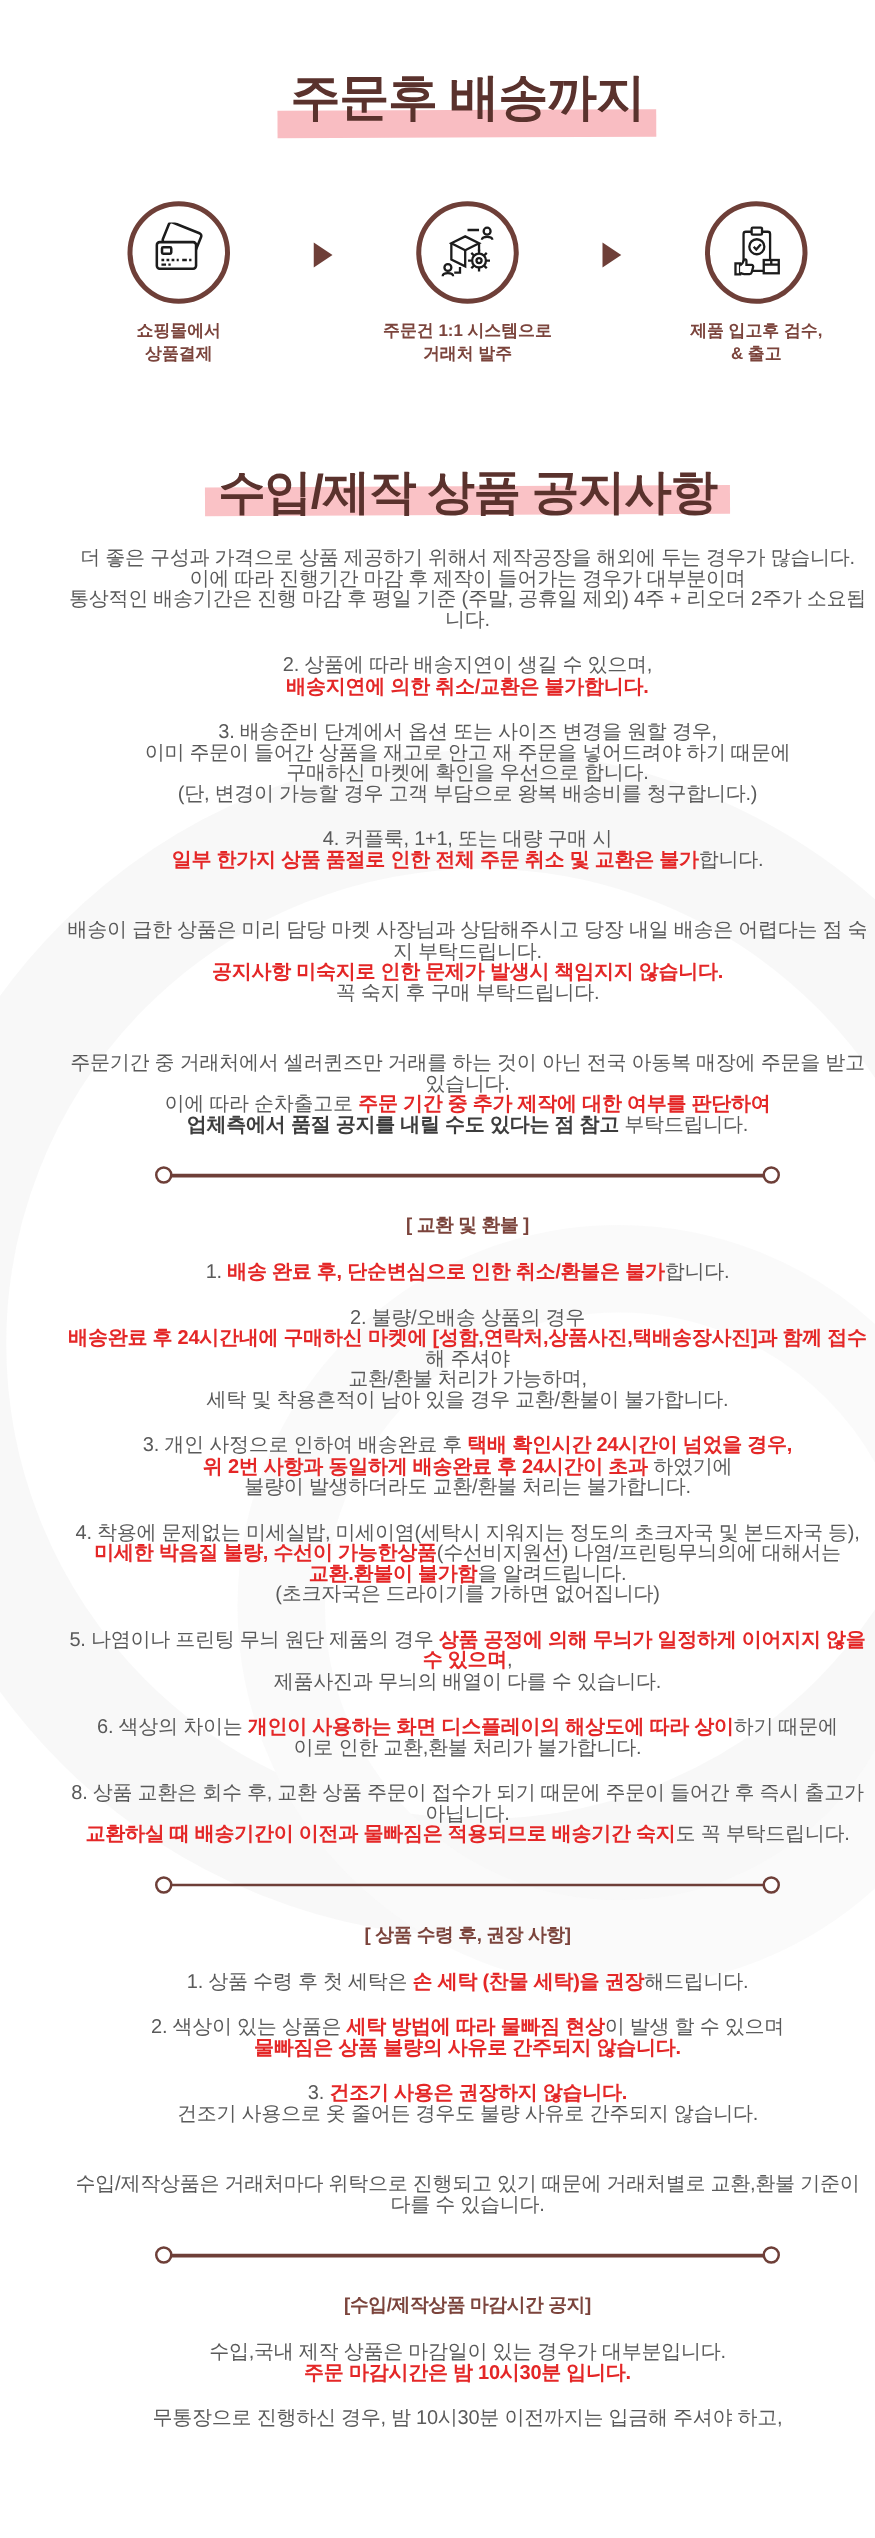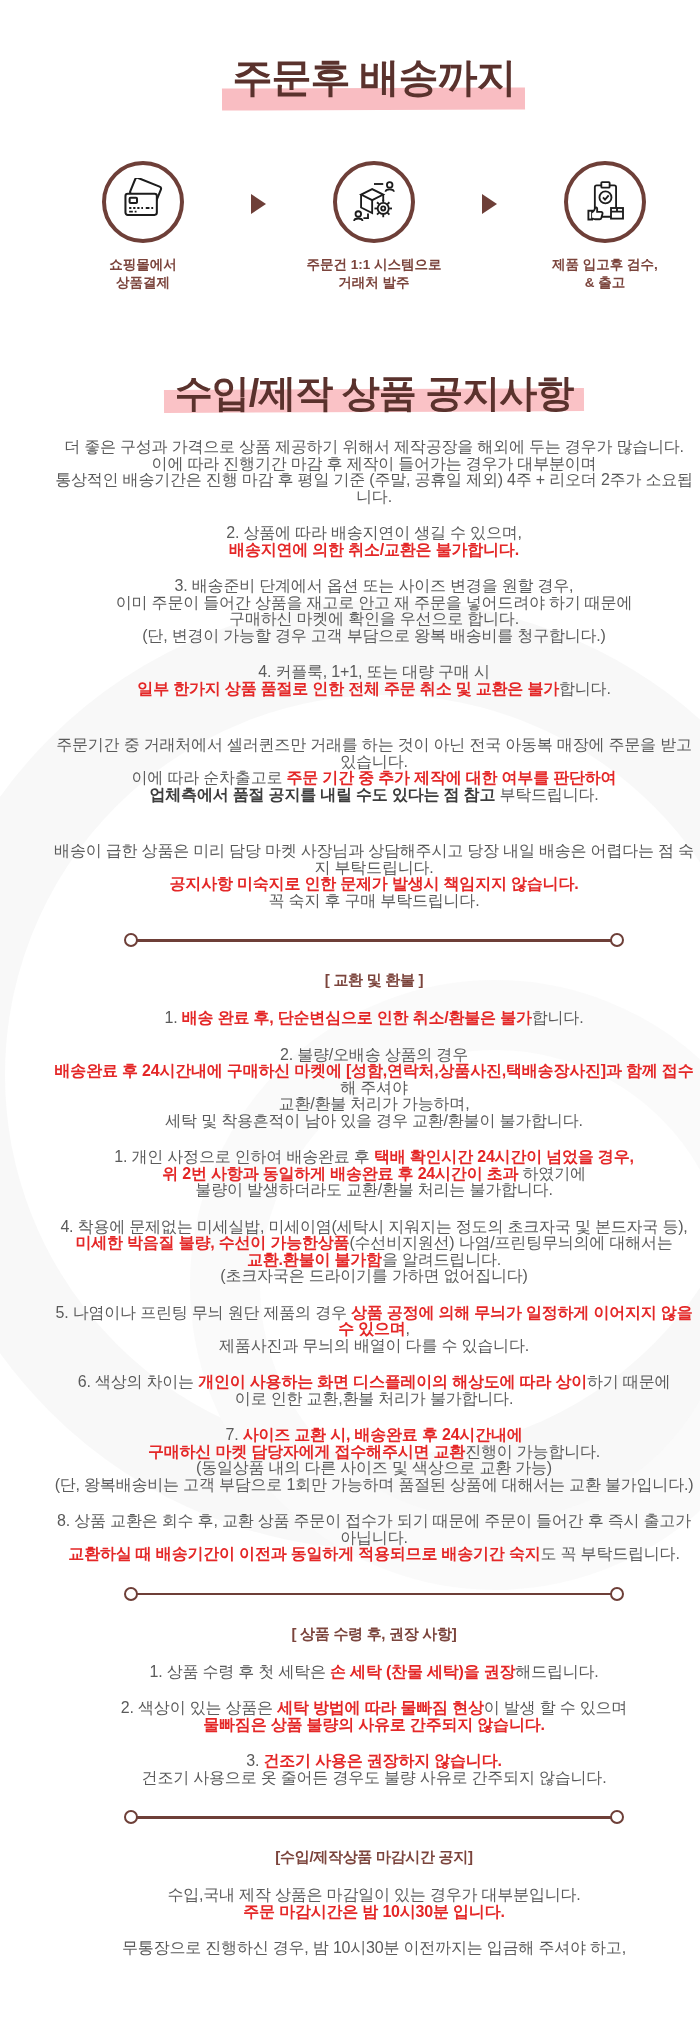--- a/index.html
+++ b/index.html
@@ -146,49 +146,49 @@
       <span class="band"></span>
       <h2>수입/제작 상품 공지사항</h2>
     </div>
 
     <div class="sections">
         <div class="section">
           <p class="blk"><span class="seg-n">더 좋은 구성과 가격으로 상품 제공하기 위해서 제작공장을 해외에 두는 경우가 많습니다.</span><br><span class="seg-n">이에 따라 진행기간 마감 후 제작이 들어가는 경우가 대부분이며</span><br><span class="seg-n">통상적인 배송기간은 진행 마감 후 평일 기준 (주말, 공휴일 제외) 4주 + 리오더 2주가 소요됩니다.</span><br></p>
           <p class="blk"><span class="seg-n">2. 상품에 따라 배송지연이 생길 수 있으며,</span><br><span class="seg-r">배송지연에 의한 취소/교환은 불가합니다.</span></p>
           <p class="blk"><span class="seg-n">3. 배송준비 단계에서 옵션 또는 사이즈 변경을 원할 경우,</span><br><span class="seg-n">이미 주문이 들어간 상품을 재고로 안고 재 주문을 넣어드려야 하기 때문에</span><br><span class="seg-n">구매하신 마켓에 확인을 우선으로 합니다.</span><br><span class="seg-n">(단, 변경이 가능할 경우 고객 부담으로 왕복 배송비를 청구합니다.)</span></p>
           <p class="blk"><span class="seg-n">4. 커플룩, 1+1, 또는 대량 구매 시</span><br><span class="seg-r">일부 한가지 상품 품절로 인한 전체 주문 취소 및 교환은 불가</span><span class="seg-n">합니다.</span></p>
+          <p class="blk sp-lg"><span class="seg-n">배송이 급한 상품은 미리 담당 마켓 사장님과 상담해주시고 당장 내일 배송은 어렵다는 점 숙지 부탁드립니다.</span><br><span class="seg-r">공지사항 미숙지로 인한 문제가 발생시 책임지지 않습니다.</span><br><span class="seg-n">꼭 숙지 후 구매 부탁드립니다.</span></p>
           <p class="blk sp-lg"><span class="seg-n">주문기간 중 거래처에서 셀러퀸즈만 거래를 하는 것이 아닌 전국 아동복 매장에 주문을 받고 있습니다.</span><br><span class="seg-n">이에 따라 순차출고로 </span><span class="seg-r">주문 기간 중 추가 제작에 대한 여부를 판단하여</span><br><span class="seg-b">업체측에서 품절 공지를 내릴 수도 있다는 점 참고</span><span class="seg-n"> 부탁드립니다.</span></p>
-          <p class="blk sp-lg"><span class="seg-n">배송이 급한 상품은 미리 담당 마켓 사장님과 상담해주시고 당장 내일 배송은 어렵다는 점 숙지 부탁드립니다.</span><br><span class="seg-r">공지사항 미숙지로 인한 문제가 발생시 책임지지 않습니다.</span><br><span class="seg-n">꼭 숙지 후 구매 부탁드립니다.</span></p>
         </div>
         <div class="divider">
           <span class="ring"></span>
           <span class="line"></span>
           <span class="ring"></span>
         </div>
         <div class="section">
           <h3>[ 교환 및 환불 ]</h3>
           <p class="blk"><span class="seg-n">1. </span><span class="seg-r">배송 완료 후, 단순변심으로 인한 취소/환불은 불가</span><span class="seg-n">합니다.</span></p>
           <p class="blk"><span class="seg-n">2. 불량/오배송 상품의 경우</span><br><span class="seg-r">배송완료 후 24시간내에 구매하신 마켓에 [성함,연락처,상품사진,택배송장사진]과 함께 접수</span><span class="seg-n">해 주셔야</span><br><span class="seg-n">교환/환불 처리가 가능하며,</span><br><span class="seg-n">세탁 및 착용흔적이 남아 있을 경우 교환/환불이 불가합니다.</span></p>
-          <p class="blk"><span class="seg-n">1. 개인 사정으로 인하여 배송완료 후 </span><span class="seg-r">택배 확인시간 24시간이 넘었을 경우,</span><br><span class="seg-r">위 2번 사항과 동일하게 배송완료 후 24시간이 초과</span><span class="seg-n"> 하였기에</span><br><span class="seg-n">불량이 발생하더라도 교환/환불 처리는 불가합니다.</span></p>
+          <p class="blk"><span class="seg-n">3. 개인 사정으로 인하여 배송완료 후 </span><span class="seg-r">택배 확인시간 24시간이 넘었을 경우,</span><br><span class="seg-r">위 2번 사항과 동일하게 배송완료 후 24시간이 초과</span><span class="seg-n"> 하였기에</span><br><span class="seg-n">불량이 발생하더라도 교환/환불 처리는 불가합니다.</span></p>
           <p class="blk"><span class="seg-n">4. 착용에 문제없는 미세실밥, 미세이염(세탁시 지워지는 정도의 초크자국 및 본드자국 등),</span><br><span class="seg-r">미세한 박음질 불량, 수선이 가능한상품</span><span class="seg-n">(수선비지원선) 나염/프린팅무늬의에 대해서는</span><br><span class="seg-r">교환.환불이 불가함</span><span class="seg-n">을 알려드립니다.</span><br><span class="seg-n">(초크자국은 드라이기를 가하면 없어집니다)</span></p>
           <p class="blk"><span class="seg-n">5. 나염이나 프린팅 무늬 원단 제품의 경우 </span><span class="seg-r">상품 공정에 의해 무늬가 일정하게 이어지지 않을 수 있으며</span><span class="seg-n">,</span><br><span class="seg-n">제품사진과 무늬의 배열이 다를 수 있습니다.</span></p>
           <p class="blk"><span class="seg-n">6. 색상의 차이는 </span><span class="seg-r">개인이 사용하는 화면 디스플레이의 해상도에 따라 상이</span><span class="seg-n">하기 때문에</span><br><span class="seg-n">이로 인한 교환,환불 처리가 불가합니다.</span></p>
-          <p class="blk"><span class="seg-n">7. </span><span class="seg-r">사이즈 교환 시, 배송완료 후 24시간내에</span><br><span class="seg-r">구매하신 마켓 담당자에게 접수해주시면 교환</span><span class="seg-n">진행이 가능합니다.</span><br><span class="seg-n">(동일상품 내의 다른 사이즈 및 색상으로 교환 가능)</span><br><span class="seg-n">(단, 왕복배송비는 고객 부담으로 1회만 가능하며 품절된 상품에 대해서는 교환 불가입니다.)</span></p>
-          <p class="blk"><span class="seg-n">8. 상품 교환은 회수 후, 교환 상품 주문이 접수가 되기 때문에 주문이 들어간 후 즉시 출고가 아닙니다.</span><br><span class="seg-r">교환하실 때 배송기간이 이전과 동일하게 적용되므로 배송기간 숙지</span><span class="seg-n">도 꼭 부탁드립니다.</span></p>
+          <p class="blk"><span class="seg-n">8. 상품 교환은 회수 후, 교환 상품 주문이 접수가 되기 때문에 주문이 들어간 후 즉시 출고가 아닙니다.</span><br><span class="seg-r">교환하실 때 배송기간이 이전과 물빠짐은 적용되므로 배송기간 숙지</span><span class="seg-n">도 꼭 부탁드립니다.</span></p>
         </div>
         <div class="divider">
           <span class="ring"></span>
           <span class="line"></span>
           <span class="ring"></span>
         </div>
         <div class="section">
           <h3>[ 상품 수령 후, 권장 사항]</h3>
           <p class="blk"><span class="seg-n">1. 상품 수령 후 첫 세탁은 </span><span class="seg-r">손 세탁 (찬물 세탁)을 권장</span><span class="seg-n">해드립니다.</span></p>
           <p class="blk"><span class="seg-n">2. 색상이 있는 상품은 </span><span class="seg-r">세탁 방법에 따라 물빠짐 현상</span><span class="seg-n">이 발생 할 수 있으며</span><br><span class="seg-r">물빠짐은 상품 불량의 사유로 간주되지 않습니다.</span></p>
           <p class="blk"><span class="seg-n">3. </span><span class="seg-r">건조기 사용은 권장하지 않습니다.</span><br><span class="seg-n">건조기 사용으로 옷 줄어든 경우도 불량 사유로 간주되지 않습니다.</span></p>
+          <p class="blk sp-lg"><span class="seg-n">수입/제작상품은 거래처마다 위탁으로 진행되고 있기 때문에 거래처별로 교환,환불 기준이 다를 수 있습니다.</span></p>
         </div>
         <div class="divider">
           <span class="ring"></span>
           <span class="line"></span>
           <span class="ring"></span>
         </div>
         <div class="section">
           <h3>[수입/제작상품 마감시간 공지]</h3>
           <p class="blk"><span class="seg-n">수입,국내 제작 상품은 마감일이 있는 경우가 대부분입니다.</span><br><span class="seg-r">주문 마감시간은 밤 10시30분 입니다.</span></p>
           <p class="blk"><span class="seg-n">무통장으로 진행하신 경우, 밤 10시30분 이전까지는 입금해 주셔야 하고,</span><br></p>

